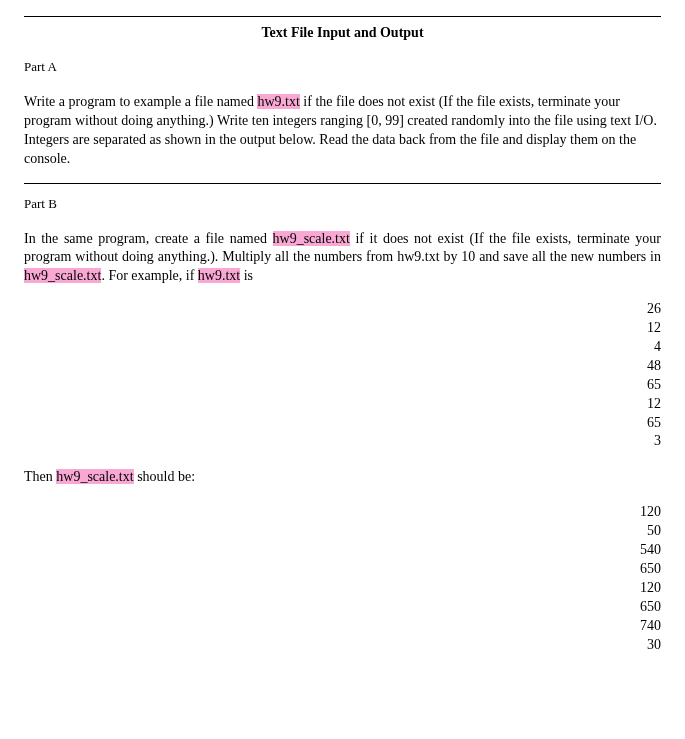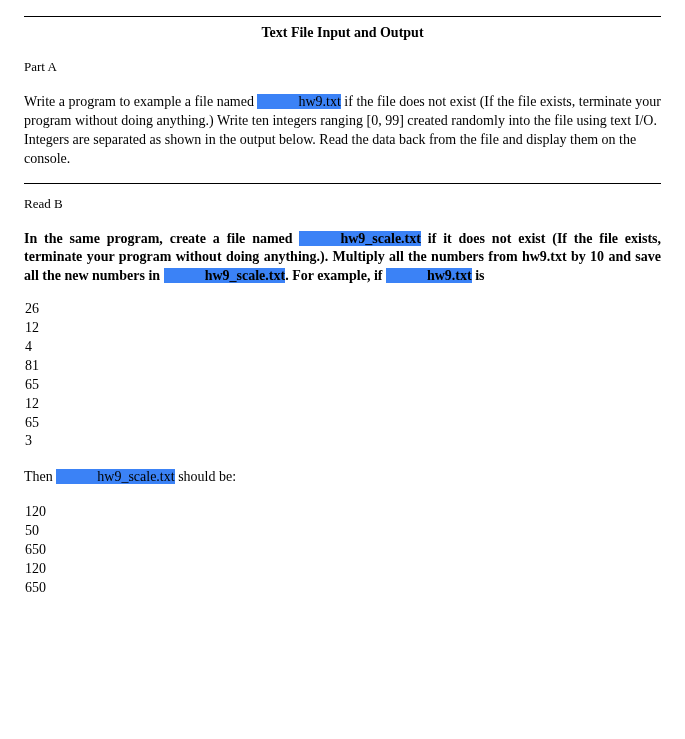--- a/index.html
+++ b/index.html
@@ -21,66 +21,70 @@
     .section-heading {
       font-weight: normal;
       font-size: 13px;
       margin-top: 4px;
       margin-bottom: 18px;
     }
     .para {
       line-height: 1.35;
       margin-bottom: 14px;
     }
-    .justify { text-align: justify; font-weight: bold; }
-    .hl { background: #3b82f6; padding-left: 41px; }
+    .justify { text-align: justify; }
+    .hl { background: #f9a8d4; }
     .num-list {
-      margin-left: 1px;
+      margin-left: 16px;
       line-height: 1.35;
       margin-bottom: 18px;
+      text-align: right;
     }
     .num-list div { }
     .then-line { margin-top: 14px; margin-bottom: 18px; }
     .section-rule { border: none; border-top: 1.5px solid #000; margin: 4px 0 12px 0; }
   </style>
 </head>
 <body>
 
 <hr class="rule">
 
 <div class="title">Text File Input and Output</div>
 
 <div class="section-heading">Part A</div>
 
 <p class="para">
   <span>Write a program to example a file named </span><span class="hl">hw9.txt</span><span> if the file does not exist (If the file exists, terminate your program without doing anything.)  Write ten integers ranging [0, 99] created randomly into the file using text I/O.   Integers are separated as shown in the output below.   Read the data back from the file and display them on the console.</span>
 </p>
 
 <hr class="section-rule">
 
-<div class="section-heading">Read B</div>
+<div class="section-heading">Part B</div>
 
 <p class="para justify">
   <span>In the same program, create a file named </span><span class="hl">hw9_scale.txt</span><span> if it does not exist (If the file exists, terminate your program without doing anything.).  Multiply all the numbers from hw9.txt by 10 and save all the new numbers in </span><span class="hl">hw9_scale.txt</span><span>.  For example, if </span><span class="hl">hw9.txt</span><span> is</span>
 </p>
 
 <div class="num-list">
   <div>26</div>
   <div>12</div>
   <div>4</div>
-  <div>81</div>
+  <div>48</div>
   <div>65</div>
   <div>12</div>
   <div>65</div>
   <div>3</div>
 </div>
 
 <p class="then-line">
   <span>Then </span><span class="hl">hw9_scale.txt</span><span> should be:</span>
 </p>
 
 <div class="num-list">
   <div>120</div>
   <div>50</div>
+  <div>540</div>
   <div>650</div>
   <div>120</div>
   <div>650</div>
+  <div>740</div>
+  <div>30</div>
 </div>
 
 </body></html>

